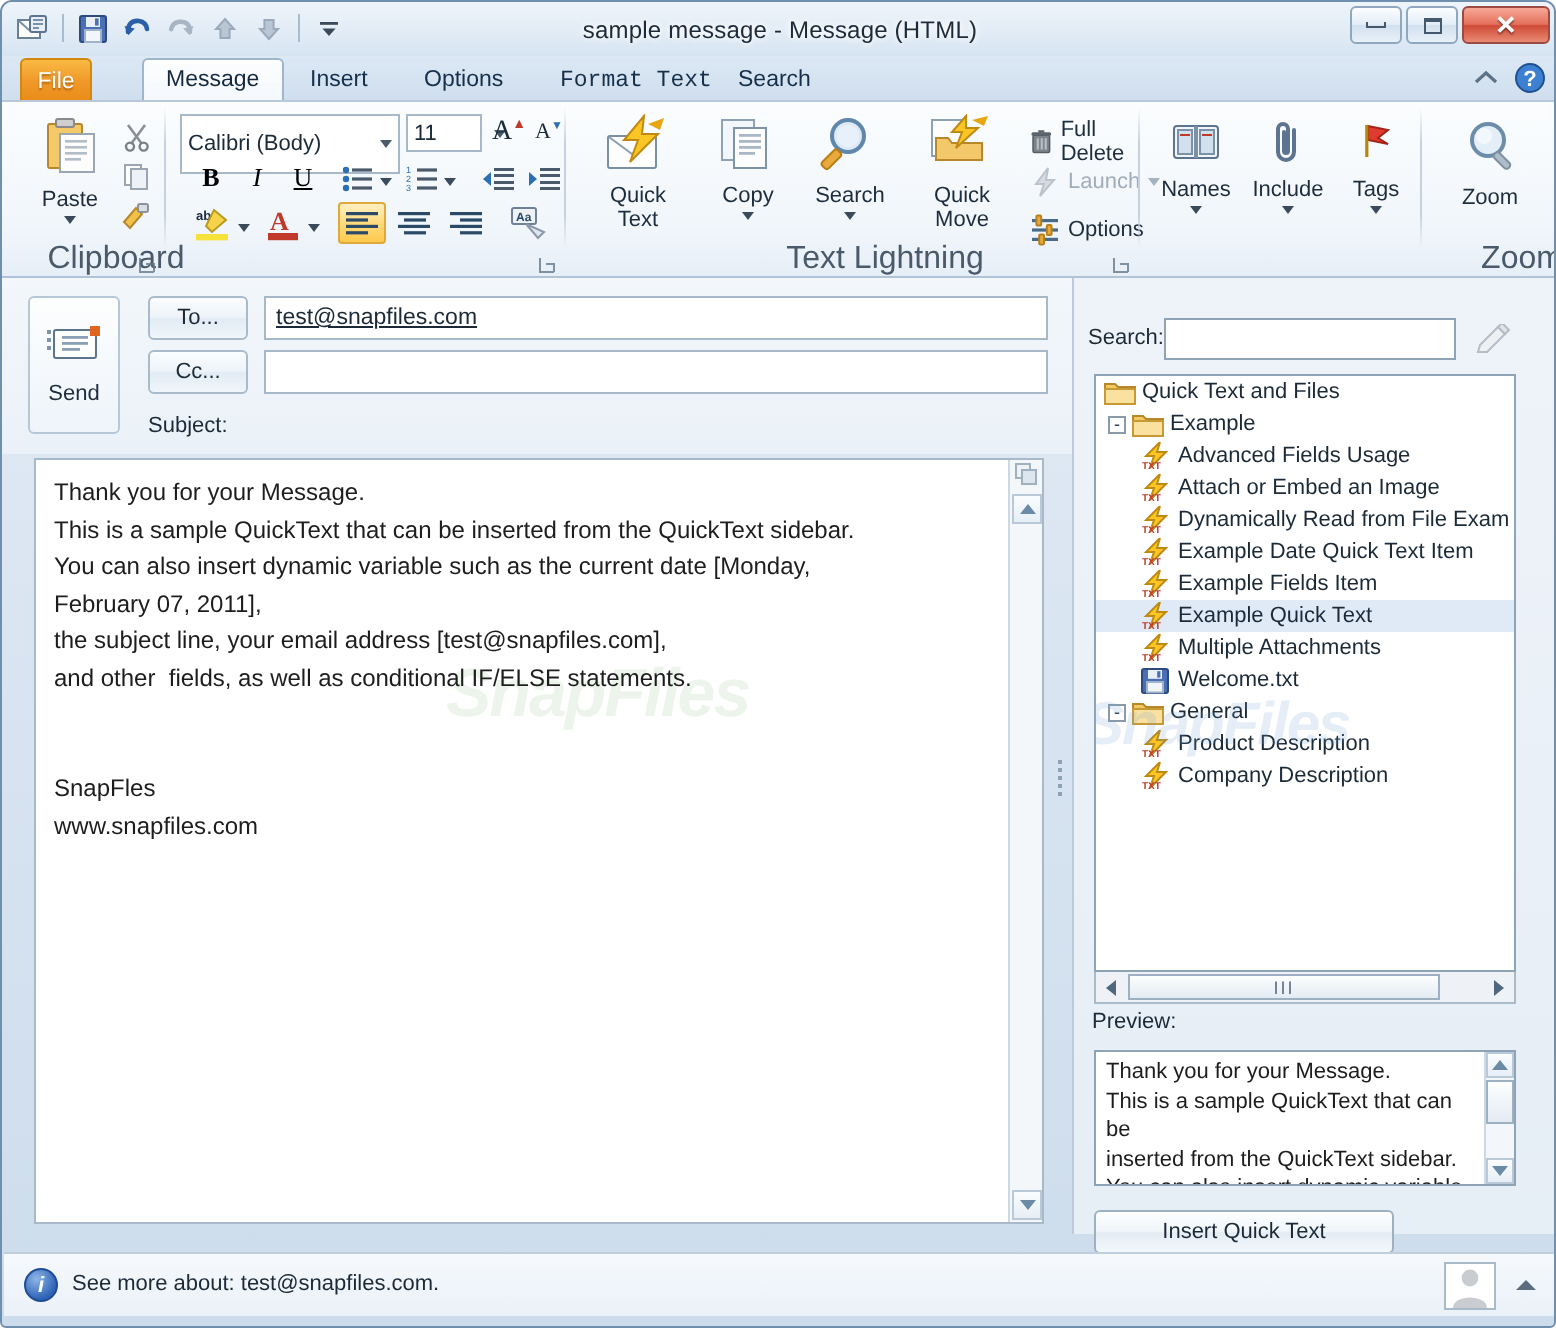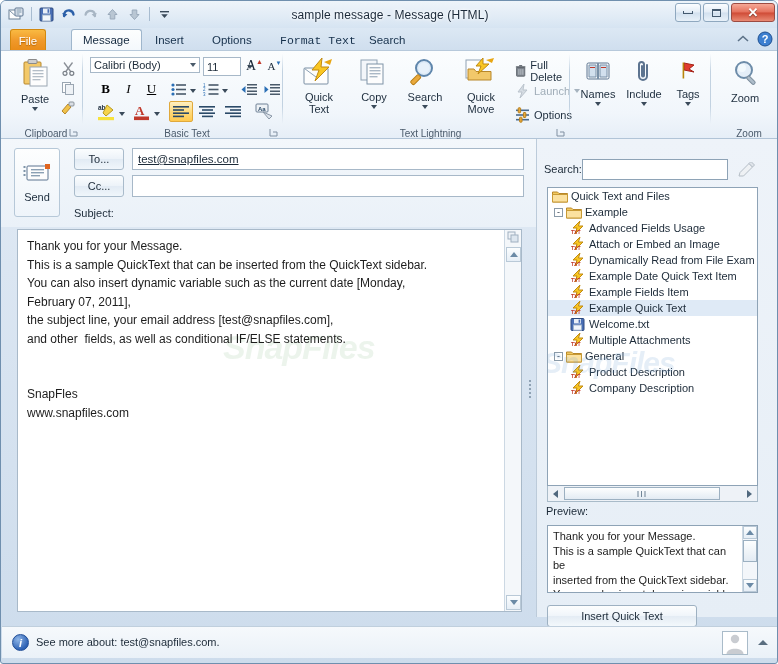--- a/index.html
+++ b/index.html
@@ -94,22 +94,22 @@
 
   
   .ribbon {
     position: absolute; left: 0; top: 49px; width: 778px; height: 89px;
     background: linear-gradient(180deg,#fbfdfe 0%, #f1f6fb 72%, #e6eef7 100%);
     border-top: 1px solid #b7c9db;
     border-bottom: 1px solid #b1c4d7;
   }
   .rgroup { position: absolute; top: 0; height: 89px; }
   .rgroup .glabel {
-    position: absolute; bottom: 1px; left: 4px; width: 100%;
-    text-align: center; font-size: 10px; color: #4a5a6b;
+    position: absolute; bottom: 1px; left: 16px; width: 100%;
+    text-align: center; font-size: 16px; color: #4a5a6b;
   }
   .rgroup .gdiv {
     position: absolute; right: 0; top: 3px; bottom: 16px; width: 1px;
     background: linear-gradient(180deg,rgba(175,192,208,0) 0%, #c2d2e1 25%, #c2d2e1 75%, rgba(175,192,208,0) 100%);
   }
   .dlauncher {
     position: absolute; bottom: 2px; right: 4px;
     width: 11px; height: 11px; opacity: .8;
   }
 
@@ -435,21 +435,21 @@
       <div class="dlauncher">
         <svg width="11" height="11" viewBox="0 0 11 11">
             <path d="M2 2 L2 9 L9 9" fill="none" stroke="#66798c"></path>
             <path d="M5 5 L9 5 L9 9" fill="none" stroke="#66798c"></path>
           </svg>
       </div>
       <div class="gdiv"></div>
     </div>
 
     <div class="rgroup" style="left:82px;width:200px;">
-      <div class="fontbox" style="left:7px;top:6px;width:110px;height:16px;">
+      <div class="fontbox" style="left:7px;top:6px;width:110px;height:30px;">
         <span>Calibri (Body)</span>
         <i class="fcaret"></i>
       </div>
       <div class="fontbox" style="left:120px;top:6px;width:38px;height:19px;gap:29px;">
         <span>11</span>
         <i class="fcaret"></i>
       </div>
       <div class="tbtn" style="left:162px;top:5px;width:19px;height:20px;font-size:14px;color:#1b2a3a;">
         <span style="font-family:'Liberation Serif',serif;">A<sup style="font-size:7px;color:#c0392b;">▲</sup></span>
       </div>
@@ -543,21 +543,20 @@
         </svg>
       </div>
       <div class="tbtn" style="left:170px;top:50px;width:24px;height:21px;">
         <svg width="20" height="18" viewBox="0 0 20 18">
           <rect x="1" y="1" width="12" height="8" rx="1" fill="#eef2f6" stroke="#6e8196"></rect>
           <text x="3" y="7.6" font-size="6" font-weight="bold" fill="#2b4a68" font-family="Liberation Sans, sans-serif">Aa</text>
           <path d="M8 9 L14 16 L17 13 Z" fill="#dfe5ec" stroke="#8a98a8"></path>
         </svg>
       </div>
 
-      <div class="glabel">Basic Text</div>
       <div class="dlauncher">
         <svg width="11" height="11" viewBox="0 0 11 11">
             <path d="M2 2 L2 9 L9 9" fill="none" stroke="#66798c"></path>
             <path d="M5 5 L9 5 L9 9" fill="none" stroke="#66798c"></path>
           </svg>
       </div>
       <div class="gdiv"></div>
     </div>
 
     <div class="rgroup" style="left:282px;width:287px;">
@@ -863,38 +862,38 @@
             <svg width="16" height="14" viewBox="0 0 16 14">
               <path d="M10 0 L3 7 L7 7 L5 13 L13 5 L8.5 5 Z" fill="#f9c623" stroke="#c08a12"></path>
               <text x="1" y="13.3" font-size="5" fill="#c0392b" font-family="Liberation Sans, sans-serif" font-weight="bold">TXT</text>
             </svg>
           </span>
           <span>Example Quick Text</span>
         </div>
         <div class="tnode">
           <span style="display: inline-block; flex: 0 0 auto; width: 22px;"></span>
           <span class="tico">
+            <svg width="16" height="14" viewBox="0 0 16 14">
+              <path d="M10 0 L3 7 L7 7 L5 13 L13 5 L8.5 5 Z" fill="#f9c623" stroke="#c08a12"></path>
+              <text x="1" y="13.3" font-size="5" fill="#c0392b" font-family="Liberation Sans, sans-serif" font-weight="bold">TXT</text>
+            </svg>
+          </span>
+          <span>Multiple Attachments</span>
+        </div>
+        <div class="tnode">
+          <span style="display: inline-block; flex: 0 0 auto; width: 22px;"></span>
+          <span class="tico">
             <svg width="15" height="13" viewBox="0 0 15 13">
               <rect x="1" y="0.5" width="13" height="12" rx="1" fill="#4a6fb5" stroke="#2d4a80"></rect>
               <rect x="4" y="1" width="7" height="4.4" fill="#e9eff7"></rect>
               <rect x="8.6" y="1.6" width="1.6" height="3.2" fill="#4a6fb5"></rect>
               <rect x="3.5" y="7" width="8" height="5.2" fill="#f2f6fb" stroke="#9fb3cc"></rect>
             </svg>
           </span>
           <span>Welcome.txt</span>
-        </div>
-        <div class="tnode">
-          <span style="display: inline-block; flex: 0 0 auto; width: 22px;"></span>
-          <span class="tico">
-            <svg width="16" height="14" viewBox="0 0 16 14">
-              <path d="M10 0 L3 7 L7 7 L5 13 L13 5 L8.5 5 Z" fill="#f9c623" stroke="#c08a12"></path>
-              <text x="1" y="13.3" font-size="5" fill="#c0392b" font-family="Liberation Sans, sans-serif" font-weight="bold">TXT</text>
-            </svg>
-          </span>
-          <span>Multiple Attachments</span>
         </div>
         <div class="tnode">
           <span style="display: inline-block; flex: 0 0 auto; width: 6px;"></span>
           <span class="texp">-</span>
           <span class="tico">
             <svg width="16" height="13" viewBox="0 0 16 13">
               <path d="M0.5 2 L0.5 12 L15.5 12 L15.5 3.5 L7 3.5 L5.5 2 Z" fill="#f2c95f" stroke="#b8872a"></path>
               <path d="M0.5 4.5 L15.5 4.5 L15.5 12 L0.5 12 Z" fill="#fbe1a0" stroke="#c89a35"></path>
             </svg>
           </span>

